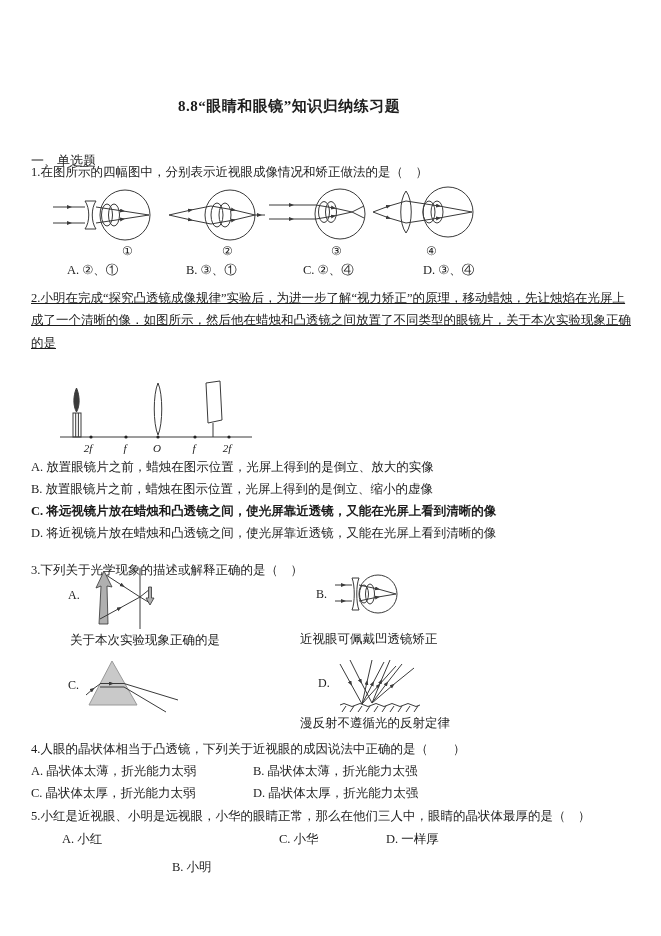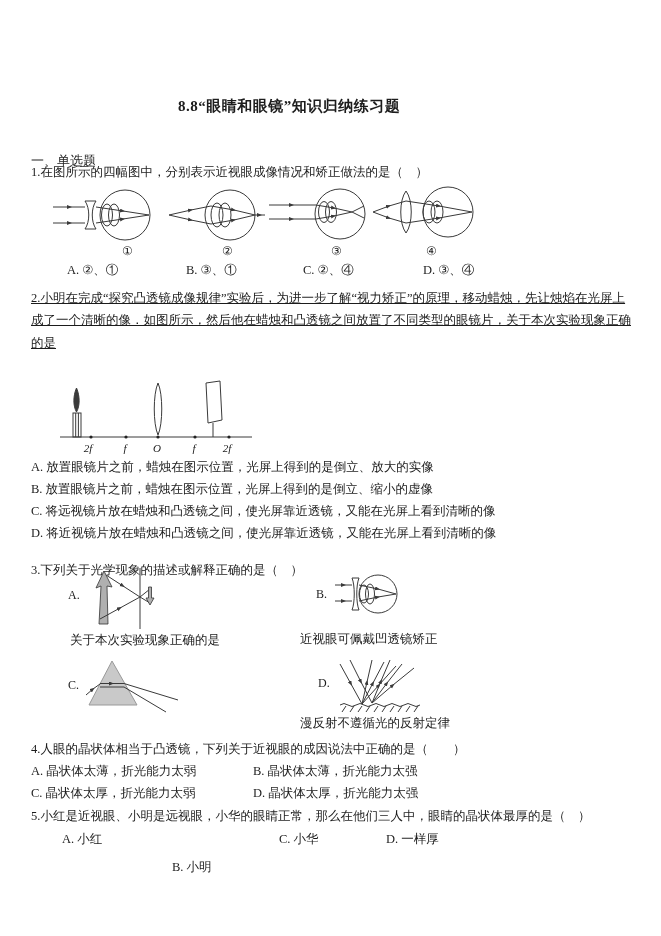--- a/index.html
+++ b/index.html
@@ -163,21 +163,21 @@
       <text class="benchtext" x="175" y="86" text-anchor="middle">2f</text>
     </svg>
   </div>
 
   <div class="abs opt" style="left:31px;top:459px;">
     <span class="lbl">A.</span><span>放置眼镜片之前，蜡烛在图示位置，光屏上得到的是倒立、放大的实像</span>
   </div>
   <div class="abs opt" style="left:31px;top:481px;">
     <span class="lbl">B.</span><span>放置眼镜片之前，蜡烛在图示位置，光屏上得到的是倒立、缩小的虚像</span>
   </div>
-  <div class="abs opt" style="left:31px;top:503px;">
+  <div class="abs opt" style="left:31px;top:503px;font-weight:bold;">
     <span class="lbl">C.</span><span>将远视镜片放在蜡烛和凸透镜之间，使光屏靠近透镜，又能在光屏上看到清晰的像</span>
   </div>
   <div class="abs opt" style="left:31px;top:525px;">
     <span class="lbl">D.</span><span>将近视镜片放在蜡烛和凸透镜之间，使光屏靠近透镜，又能在光屏上看到清晰的像</span>
   </div>
 
   <div class="abs stem" style="left:31px;top:546px;margin-top:16px;">3.下列关于光学现象的描述或解释正确的是（　）</div>
 
   <span class="abs sublbl" style="left:68px;top:588px;">A.</span>
 

